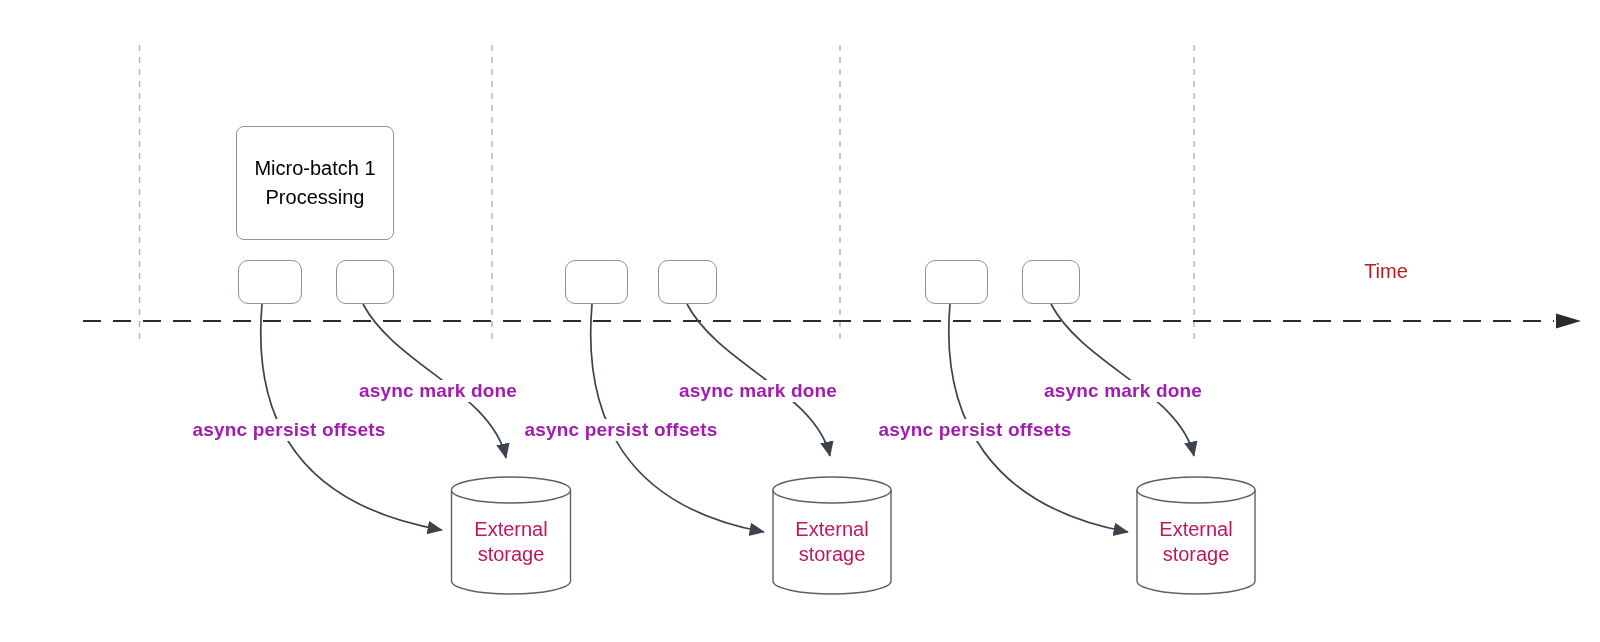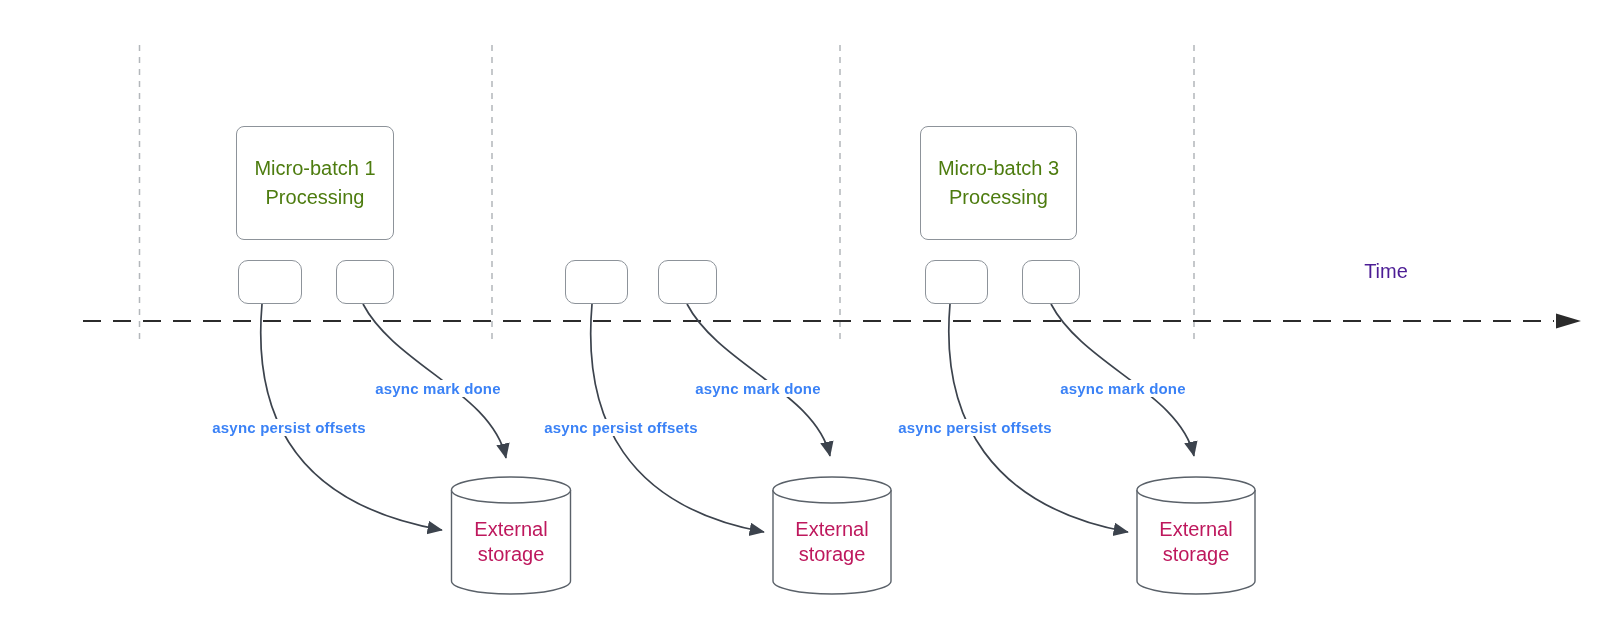--- a/index.html
+++ b/index.html
@@ -26,59 +26,59 @@
     box-sizing: border-box;
     border: 1.4px solid #8d939a;
     border-radius: 8px;
     background: #ffffff;
     display: flex;
     align-items: center;
     justify-content: center;
     text-align: center;
     font-size: 20px;
     line-height: 29px;
-    color: #4d7c0f;
+    color: #000000;
     padding: 6px 10px;
   }
   .mini-box {
     position: absolute;
     box-sizing: border-box;
     border: 1.4px solid #8d939a;
     border-radius: 10px;
     background: #ffffff;
     height: 44px;
     top: 260px;
   }
   .edge-label {
     position: absolute;
     transform: translateX(-50%);
     background: #ffffff;
     padding: 0 3px;
-    font-size: 15px;
+    font-size: 19px;
     font-weight: bold;
     white-space: nowrap;
-    color: #3b82f6;
+    color: #a21caf;
     letter-spacing: 0.2px;
   }
   .storage-label {
     position: absolute;
     transform: translateX(-50%);
     width: 110px;
     text-align: center;
     font-size: 20px;
     line-height: 25px;
     color: #be185d;
   }
   .time-label {
     position: absolute;
     transform: translateX(-50%);
     left: 1386px;
     top: 260px;
     font-size: 20px;
-    color: #4c1d95;
+    color: #b91c1c;
   }
 </style>
 </head>
 <body>
 
 <div class="canvas">
 
   <svg class="svg-layer" viewBox="0 0 1600 642" xmlns="http://www.w3.org/2000/svg">
     <defs>
       <marker id="arrow" markerWidth="11" markerHeight="9" refX="8.5" refY="4" orient="auto" markerUnits="strokeWidth">
@@ -125,23 +125,20 @@
   <div class="edge-label" style="left:289px; top:419px;">async persist offsets</div>
   <div class="edge-label" style="left:438px; top:380px;">async mark done</div>
   <div class="storage-label" style="left:511px; top:517px;">External storage</div>
 
   <div class="mini-box" style="left:565px; width:63px;"></div>
   <div class="mini-box" style="left:658px; width:59px;"></div>
   <div class="edge-label" style="left:621px; top:419px;">async persist offsets</div>
   <div class="edge-label" style="left:758px; top:380px;">async mark done</div>
   <div class="storage-label" style="left:832px; top:517px;">External storage</div>
 
-  <div class="batch-box" style="left:920px; top:126px; width:157px; height:114px;">
-    <span>Micro-batch 3 Processing</span>
-  </div>
   <div class="mini-box" style="left:925px; width:63px;"></div>
   <div class="mini-box" style="left:1022px; width:58px;"></div>
   <div class="edge-label" style="left:975px; top:419px;">async persist offsets</div>
   <div class="edge-label" style="left:1123px; top:380px;">async mark done</div>
   <div class="storage-label" style="left:1196px; top:517px;">External storage</div>
 
   <div class="time-label">Time</div>
 
 </div>
 

